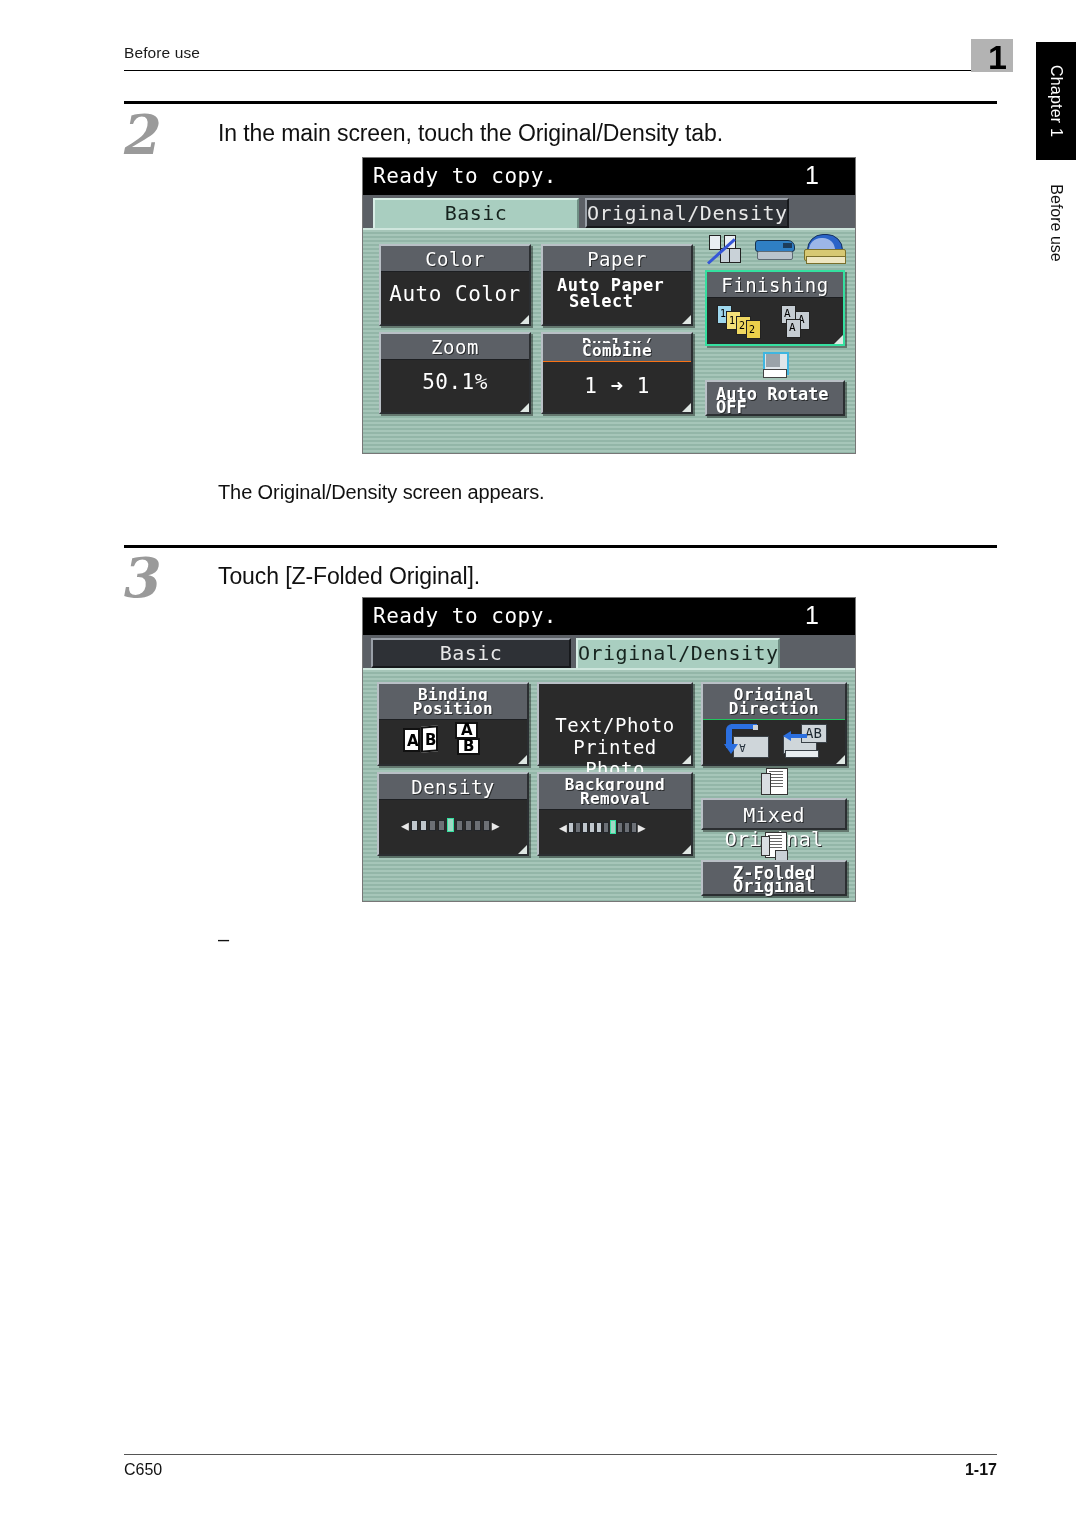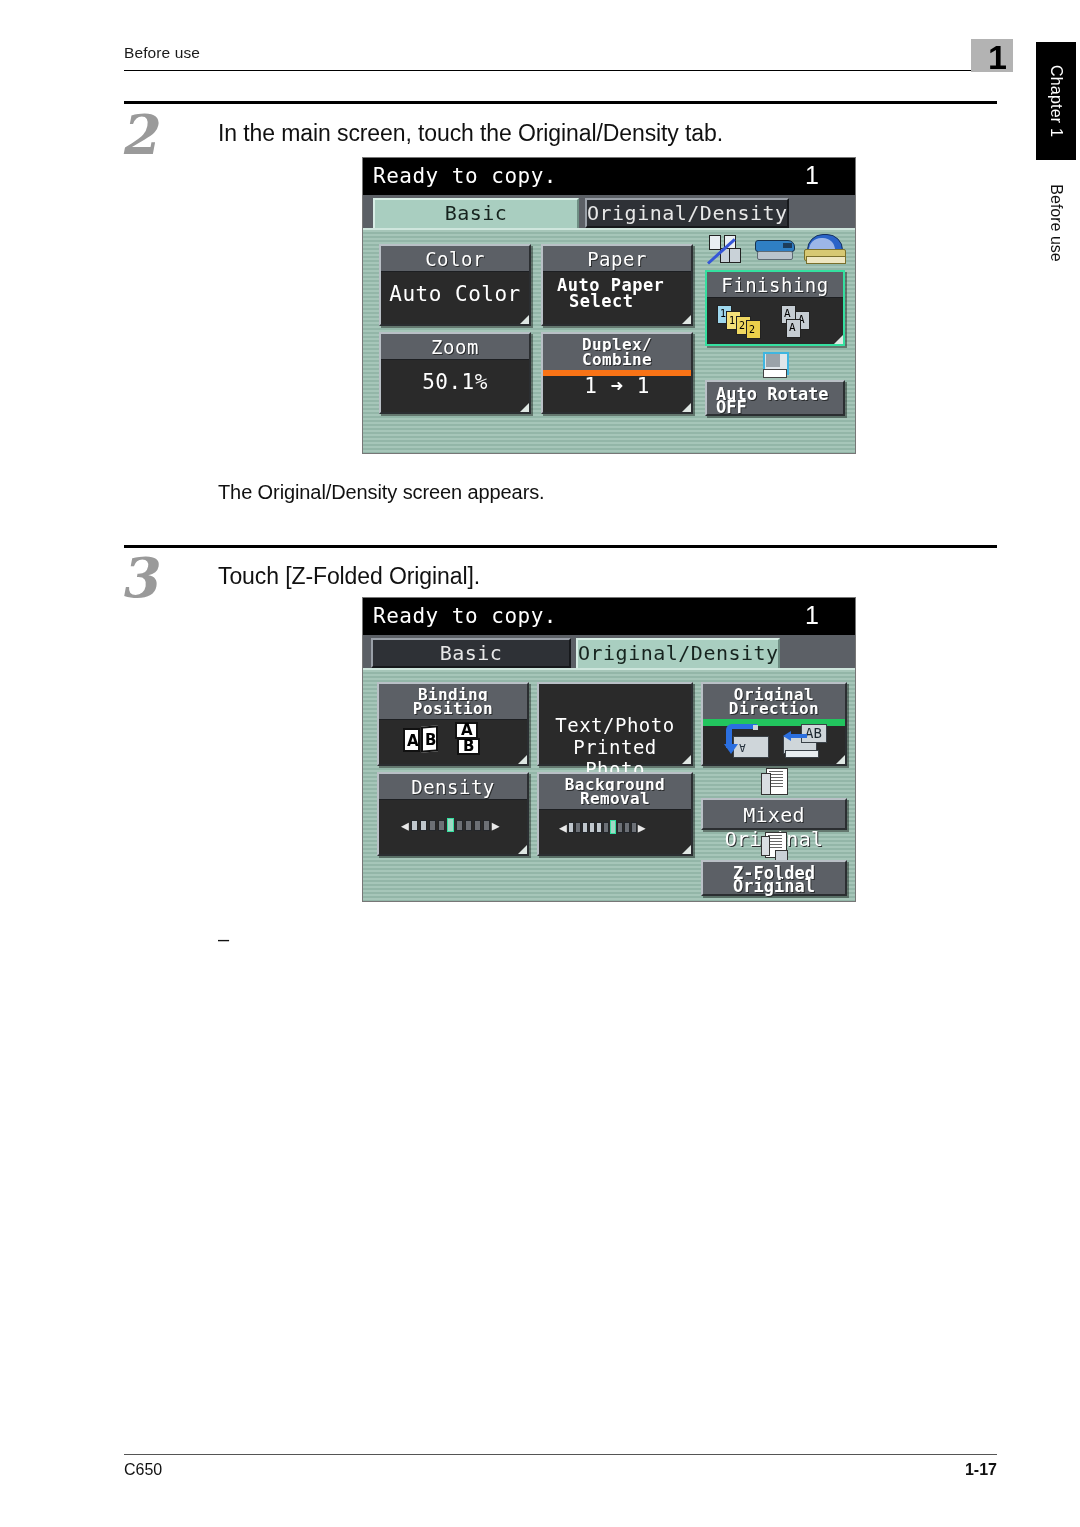--- a/index.html
+++ b/index.html
@@ -405,21 +405,21 @@
       </div>
 
       <div class="lbtn" style="left:16px; top:102px; width:152px; height:82px;">
         <div class="cap">Zoom</div>
         <div class="val" style="top:36px;">50.1%</div>
         <div class="corner"></div>
       </div>
 
       <div class="lbtn" style="left:178px; top:102px; width:152px; height:82px;">
         <div class="cap two" style="padding-bottom:0;">Duplex/</div>
-        <div class="cap two" style="top:18px; border-bottom:6px solid #f97316; padding-top:0;">Combine</div>
+        <div class="cap two" style="top:9px; border-bottom:1px solid #f97316; padding-top:0;">Combine</div>
         <div class="val" style="top:40px;">1 ➜ 1</div>
         <div class="corner"></div>
       </div>
 
       <div class="ic" style="left:344px; top:4px; width:44px; height:32px;">
         <div class="sheet" style="left:2px; top:1px; width:12px; height:15px; background:#e9eef2;"></div>
         <div class="sheet" style="left:17px; top:1px; width:12px; height:15px; background:#e9eef2;"></div>
         <div class="sheet" style="left:13px; top:14px; width:12px; height:15px; background:#c9d2d8;"></div>
         <div class="sheet" style="left:22px; top:14px; width:12px; height:15px; background:#c9d2d8;"></div>
         <div style="position:absolute; left:1px; top:28px; width:36px; height:3px; background:#3556d8; transform:rotate(-42deg); transform-origin:left center;"></div>
@@ -523,21 +523,21 @@
       </div>
 
       <div class="lbtn" style="left:174px; top:12px; width:156px; height:84px;">
         <div class="val" style="top:30px; font-size:19px; line-height:22px;">Text/Photo</div>
         <div class="val" style="top:52px; font-size:19px; line-height:22px;">Printed Photo</div>
         <div class="corner"></div>
       </div>
 
       <div class="lbtn" style="left:338px; top:12px; width:146px; height:84px;">
         <div class="cap two" style="padding-bottom:0;">Original</div>
-        <div class="cap two" style="top:17px; border-bottom:7px solid #22c55e; padding-top:0;">Direction</div>
+        <div class="cap two" style="top:17px; border-bottom:1px solid #22c55e; padding-top:0;">Direction</div>
 
         <div class="ic" style="left:20px; top:40px; width:48px; height:34px;">
           <div style="position:absolute; left:10px; top:12px; width:34px; height:20px; background:#cfd6da; border:1px solid #3a4147;"></div>
           <div style="position:absolute; left:16px; top:17px; font-size:11px; color:#25313d; font-family:'DejaVu Sans Mono',monospace; transform:rotate(180deg);">A</div>
           <div style="position:absolute; left:8px; top:0; width:26px; height:5px; background:#2b6fe0;"></div>
           <div style="position:absolute; left:3px; top:0; width:6px; height:24px; background:#2b6fe0; border-radius:6px 0 0 0;"></div>
           <div style="position:absolute; left:1px; top:20px; width:0; height:0; border-left:7px solid transparent; border-right:7px solid transparent; border-top:10px solid #2b6fe0;"></div>
           <div style="position:absolute; left:30px; top:1px; width:5px; height:5px; background:#cfd6da;"></div>
         </div>
 

